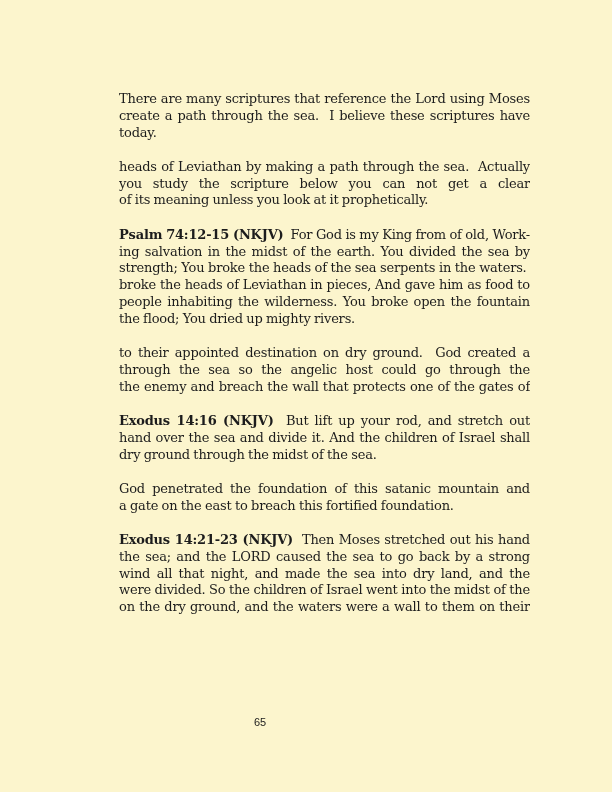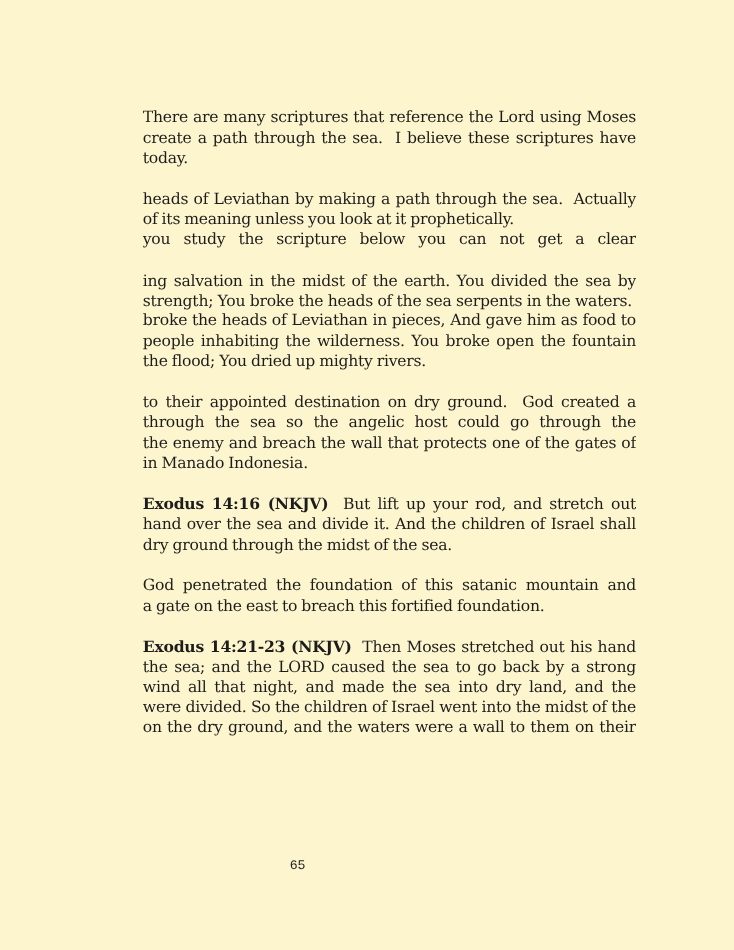--- a/index.html
+++ b/index.html
@@ -37,55 +37,55 @@
     margin-left: 41px;
   }
   .line.flush-left {
     text-align-last: left;
   }
   .lead {
     font-weight: bold;
   }
   .page-number {
     position: absolute;
-    left: 0;
+    left: 12px;
     top: 716px;
     width: 496px;
     text-align: center;
-    font-family: Liberation Mono, monospace;
+    font-family: Liberation Sans, sans-serif;
     font-size: 11px;
     color: #1c1c1c;
   }
 </style>
 </head>
 <body style="background: rgb(252, 245, 205);">
 
 <div class="text-block" style="color: rgb(28, 28, 28);">
     <div class="para">
       <div class="line">There are many scriptures that reference the Lord using Moses to</div>
       <div class="line">create a path through the sea.&nbsp; I believe these scriptures have more</div>
       <div class="line flush-left">today.</div>
     </div>
     <div class="para">
       <div class="line">heads of Leviathan by making a path through the sea.&nbsp; Actually when</div>
+      <div class="line">you study the scripture below you can not get a clear understanding</div>
       <div class="line flush-left">of its meaning unless you look at it prophetically.</div>
-      <div class="line">you study the scripture below you can not get a clear understanding</div>
     </div>
     <div class="para">
+      <div class="line"><span class="lead">Psalm 74:12-15 (NKJV)</span>&nbsp; For God is my King from of old, Work-</div>
       <div class="line">ing salvation in the midst of the earth. You divided the sea by Your</div>
       <div class="line">strength; You broke the heads of the sea serpents in the waters.&nbsp; You</div>
       <div class="line">broke the heads of Leviathan in pieces, And gave him as food to the</div>
       <div class="line">people inhabiting the wilderness. You broke open the fountain and</div>
       <div class="line flush-left">the flood; You dried up mighty rivers.</div>
     </div>
     <div class="para">
       <div class="line">to their appointed destination on dry ground.&nbsp; God created a path</div>
       <div class="line">through the sea so the angelic host could go through the territory of</div>
       <div class="line">the enemy and breach the wall that protects one of the gates of hell</div>
-      <div class="line flush-left">in Manado Indonesia.</div>
     </div>
     <div class="para">
       <div class="line"><span class="lead">Exodus 14:16 (NKJV)</span>&nbsp; But lift up your rod, and stretch out your</div>
       <div class="line">hand over the sea and divide it. And the children of Israel shall go on</div>
       <div class="line flush-left">dry ground through the midst of the sea.</div>
     </div>
     <div class="para">
       <div class="line">God penetrated the foundation of this satanic mountain and provided</div>
       <div class="line flush-left">a gate on the east to breach this fortified foundation.</div>
     </div>

